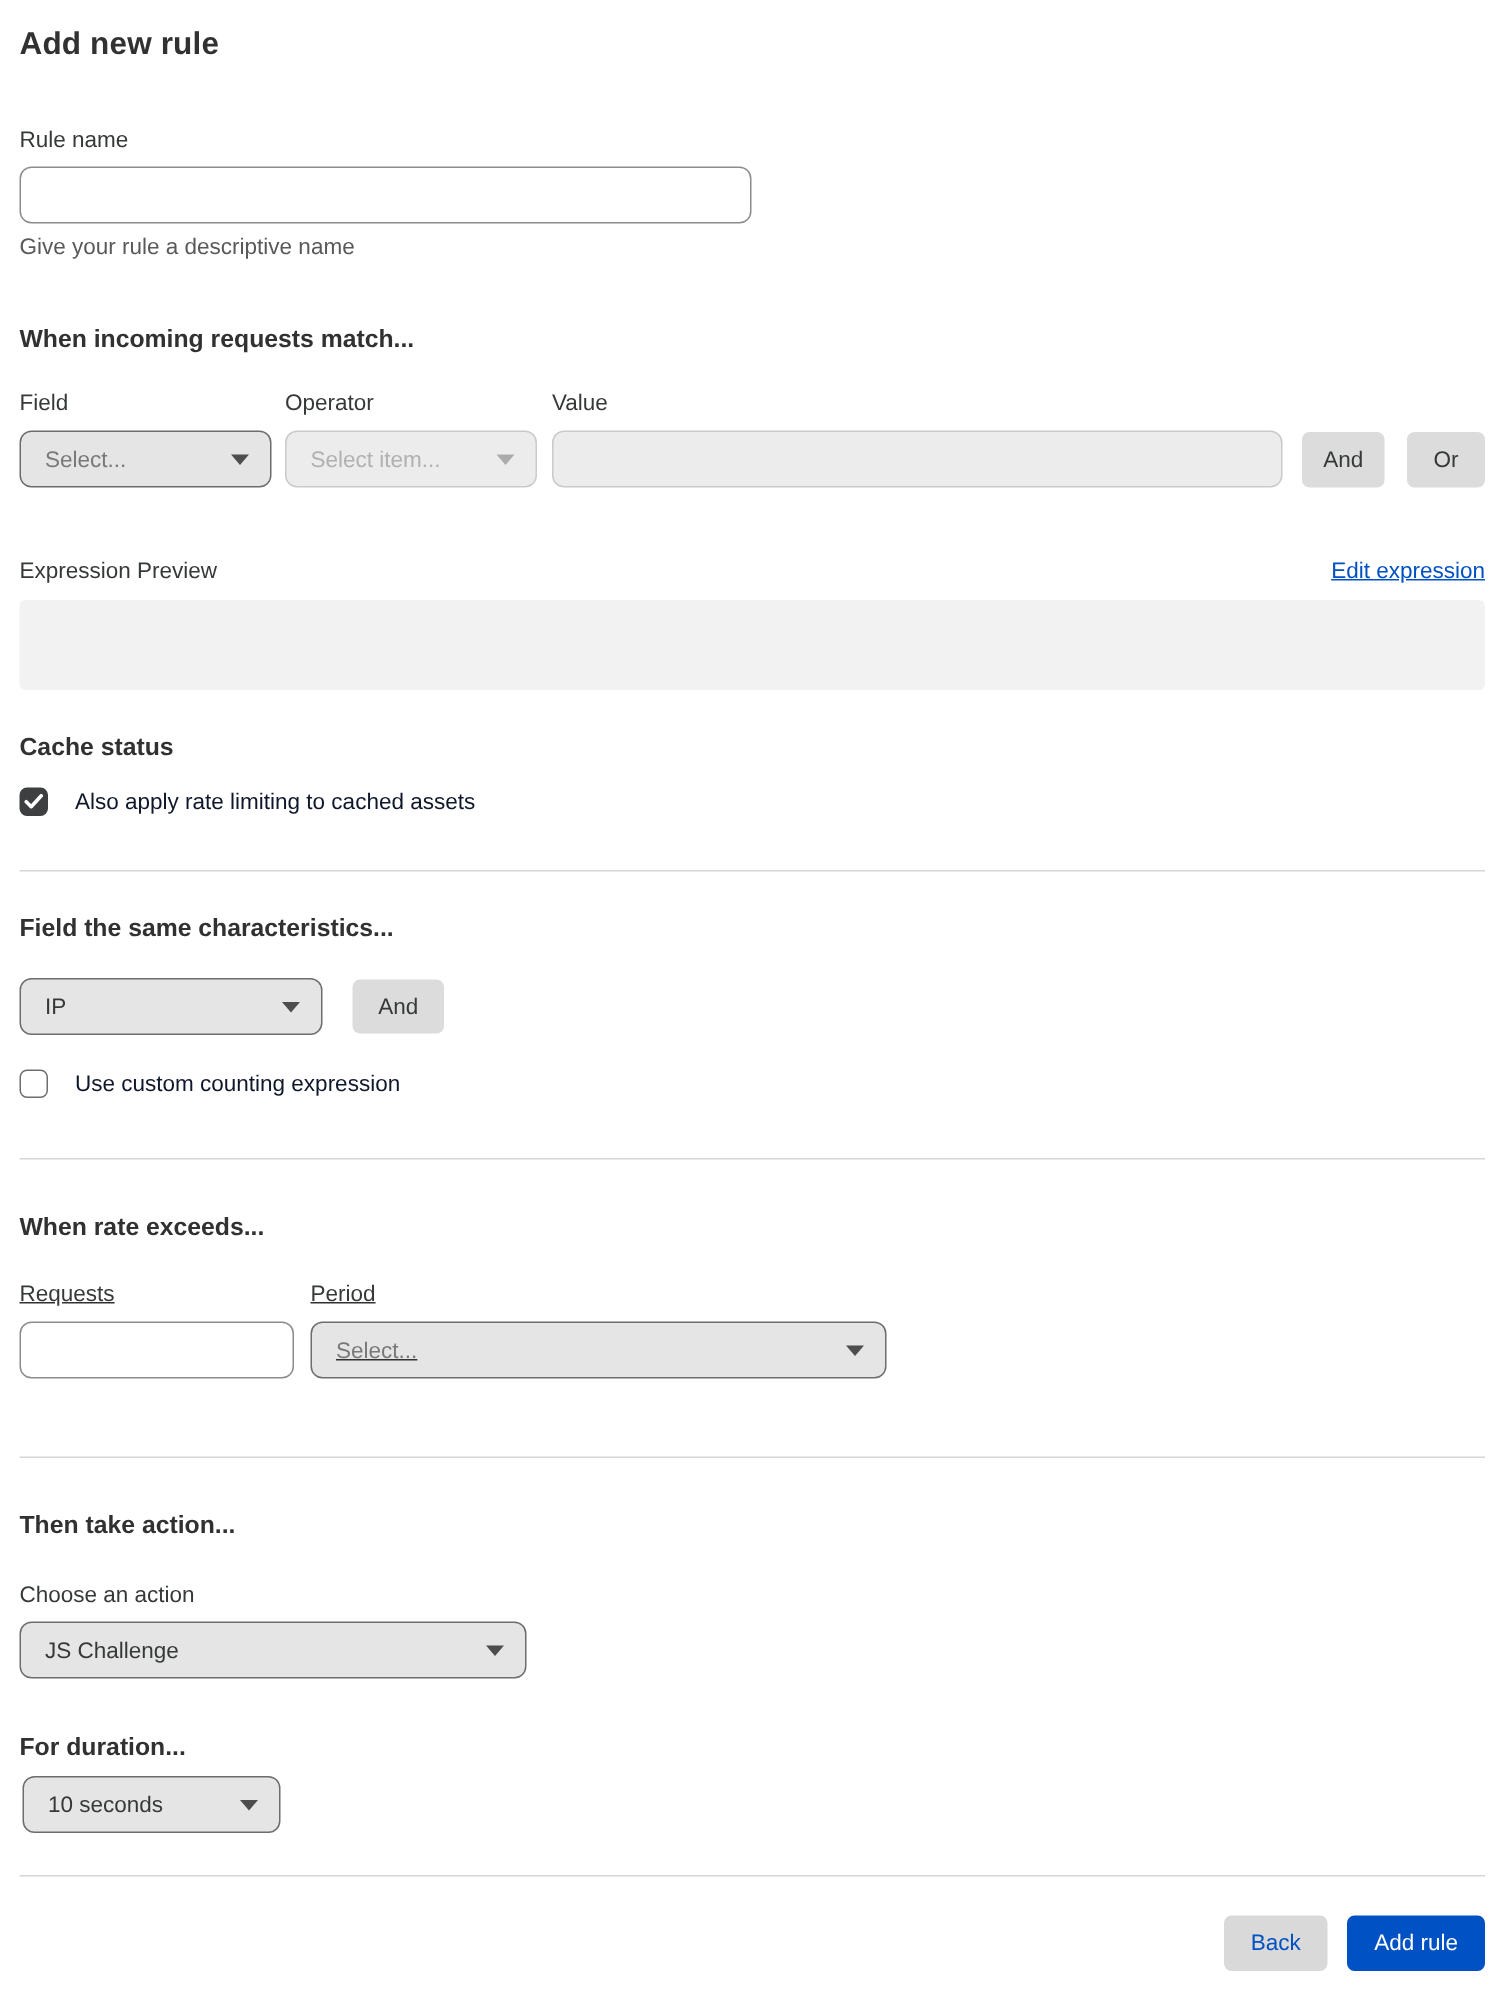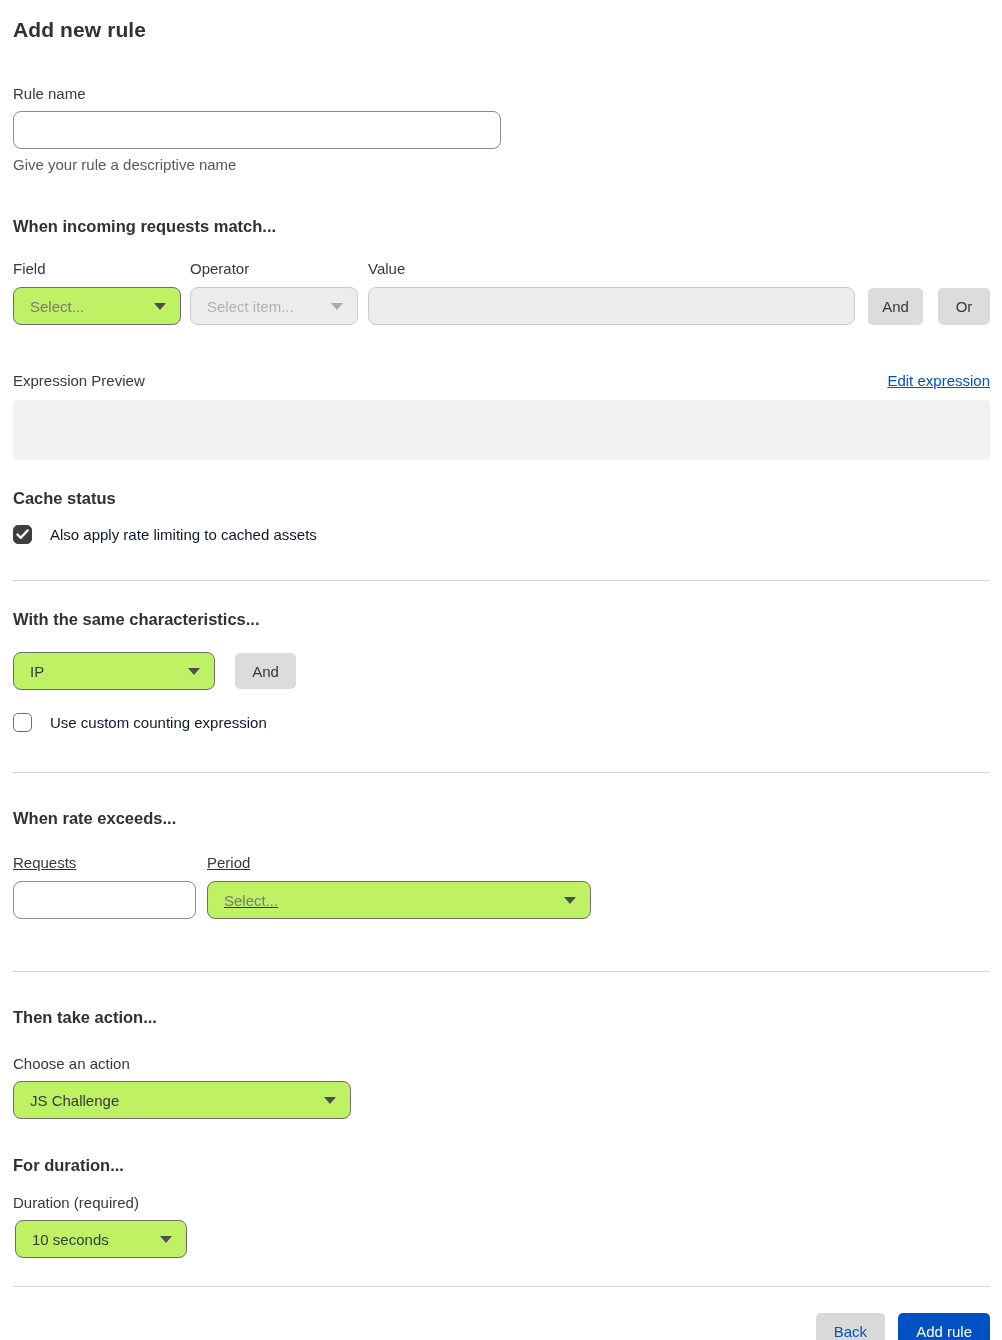--- a/index.html
+++ b/index.html
@@ -36,21 +36,21 @@
   .text-input.disabled {
     background: #ececec;
     border-color: #cacaca;
   }
 
   
   .select {
     height: 38px;
     border: 1px solid #6d6d6d;
     border-radius: 8px;
-    background: #bef264;
+    background: #e5e5e5;
     display: flex;
     align-items: center;
     justify-content: space-between;
     padding: 0 14px 0 16px;
     font-size: 15px;
     color: #36393a;
     cursor: pointer;
     user-select: none;
   }
   .select .placeholder { color: #797979; }
@@ -221,21 +221,21 @@
     <span class="checkbox checked">
       <svg width="13" height="11" viewBox="0 0 13 11">
         <path d="M1.5 5.5 L4.8 8.8 L11.5 1.5" stroke="#ffffff" stroke-width="2.4" fill="none" stroke-linecap="round" stroke-linejoin="round"></path>
       </svg>
     </span>
     <span class="checkbox-label">Also apply rate limiting to cached assets</span>
   </div>
 
   <hr class="divider divider-1">
 
-  <h2 class="section-heading characteristics-heading">With the same characteristics...</h2>
+  <h2 class="section-heading characteristics-heading">Field the same characteristics...</h2>
   <div class="characteristics-row">
     <div class="select">
       <span>IP</span>
       <span class="chevron"></span>
     </div>
     <button class="btn btn-gray">And</button>
   </div>
   <div class="checkbox-row counting-checkbox-row">
     <span class="checkbox unchecked"></span>
     <span class="checkbox-label">Use custom counting expression</span>
@@ -261,21 +261,20 @@
   <hr class="divider divider-3">
 
   <h2 class="section-heading action-heading">Then take action...</h2>
   <div class="field-label action-label">Choose an action</div>
   <div class="select action-select">
     <span>JS Challenge</span>
     <span class="chevron"></span>
   </div>
 
   <h2 class="section-heading duration-heading">For duration...</h2>
-  <div class="field-label duration-label">Duration (required)</div>
   <div class="select duration-select">
     <span>10 seconds</span>
     <span class="chevron"></span>
   </div>
 
   <hr class="divider divider-4">
 
   <div class="footer-row">
     <button class="btn btn-back">Back</button>
     <button class="btn btn-primary">Add rule</button>

